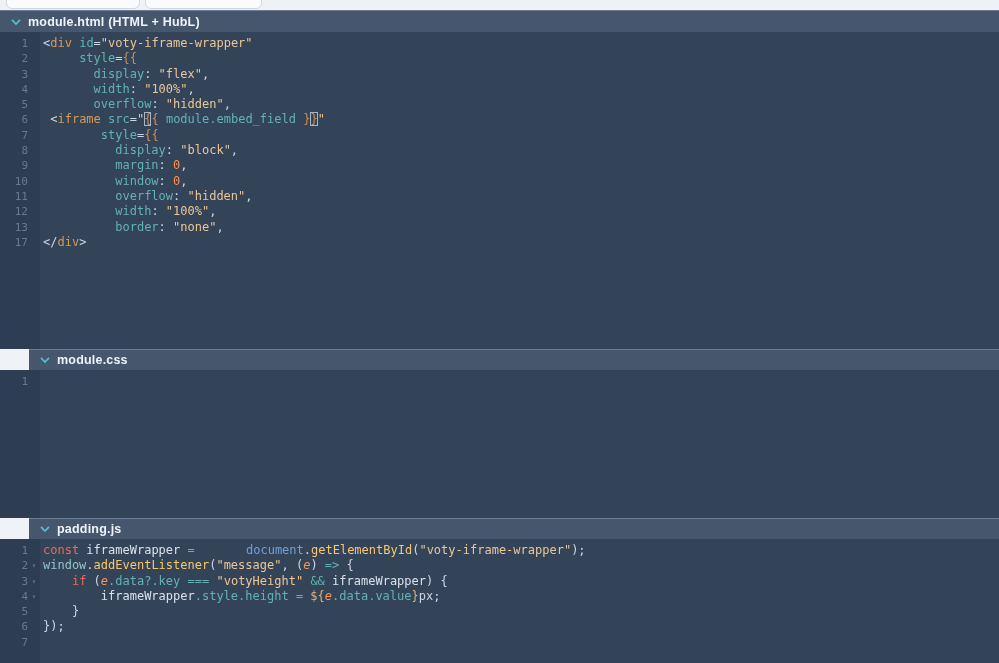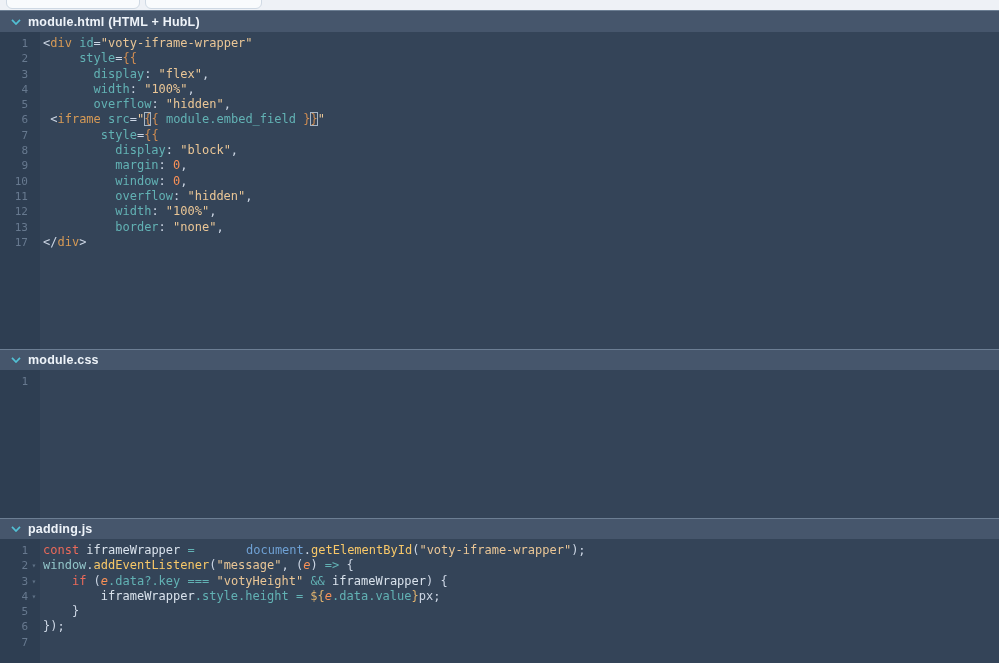--- a/index.html
+++ b/index.html
@@ -11,21 +11,21 @@
   
   .topstrip { position:relative; height:10px; background:#eef1f6; overflow:hidden; }
   .tabstub { position:absolute; top:-8px; height:17px; background:#f9fbfd;
              border:1px solid #cfd9e4; border-radius:6px; }
   .tabstub.one { left:6px; width:134px; }
   .tabstub.two { left:145px; width:117px; }
 
   
   .sec-header { height:22px; background:#46566c; border-top:1px solid #6c7e93;
                 display:flex; align-items:center; cursor:pointer; }
-  .sec-header.slim { height:21px; }
+  .sec-header.slim { height:21px;margin-left:29px; }
   .chev { width:10px; height:6px; margin-left:11px; margin-right:7px; flex:none; }
   .sec-title { color:#eef3f9; font-size:12.5px; font-weight:bold; letter-spacing:.2px; }
 
   
   .editor { position:relative; background:linear-gradient(to right,#2e3e52 0,#2e3e52 40px,#344458 40px);
             padding-top:4px; overflow:hidden; cursor:text; }
   .editor.html { height:317px; }
   .editor.css  { height:148px; }
   .editor.js   { height:124px; }
 

